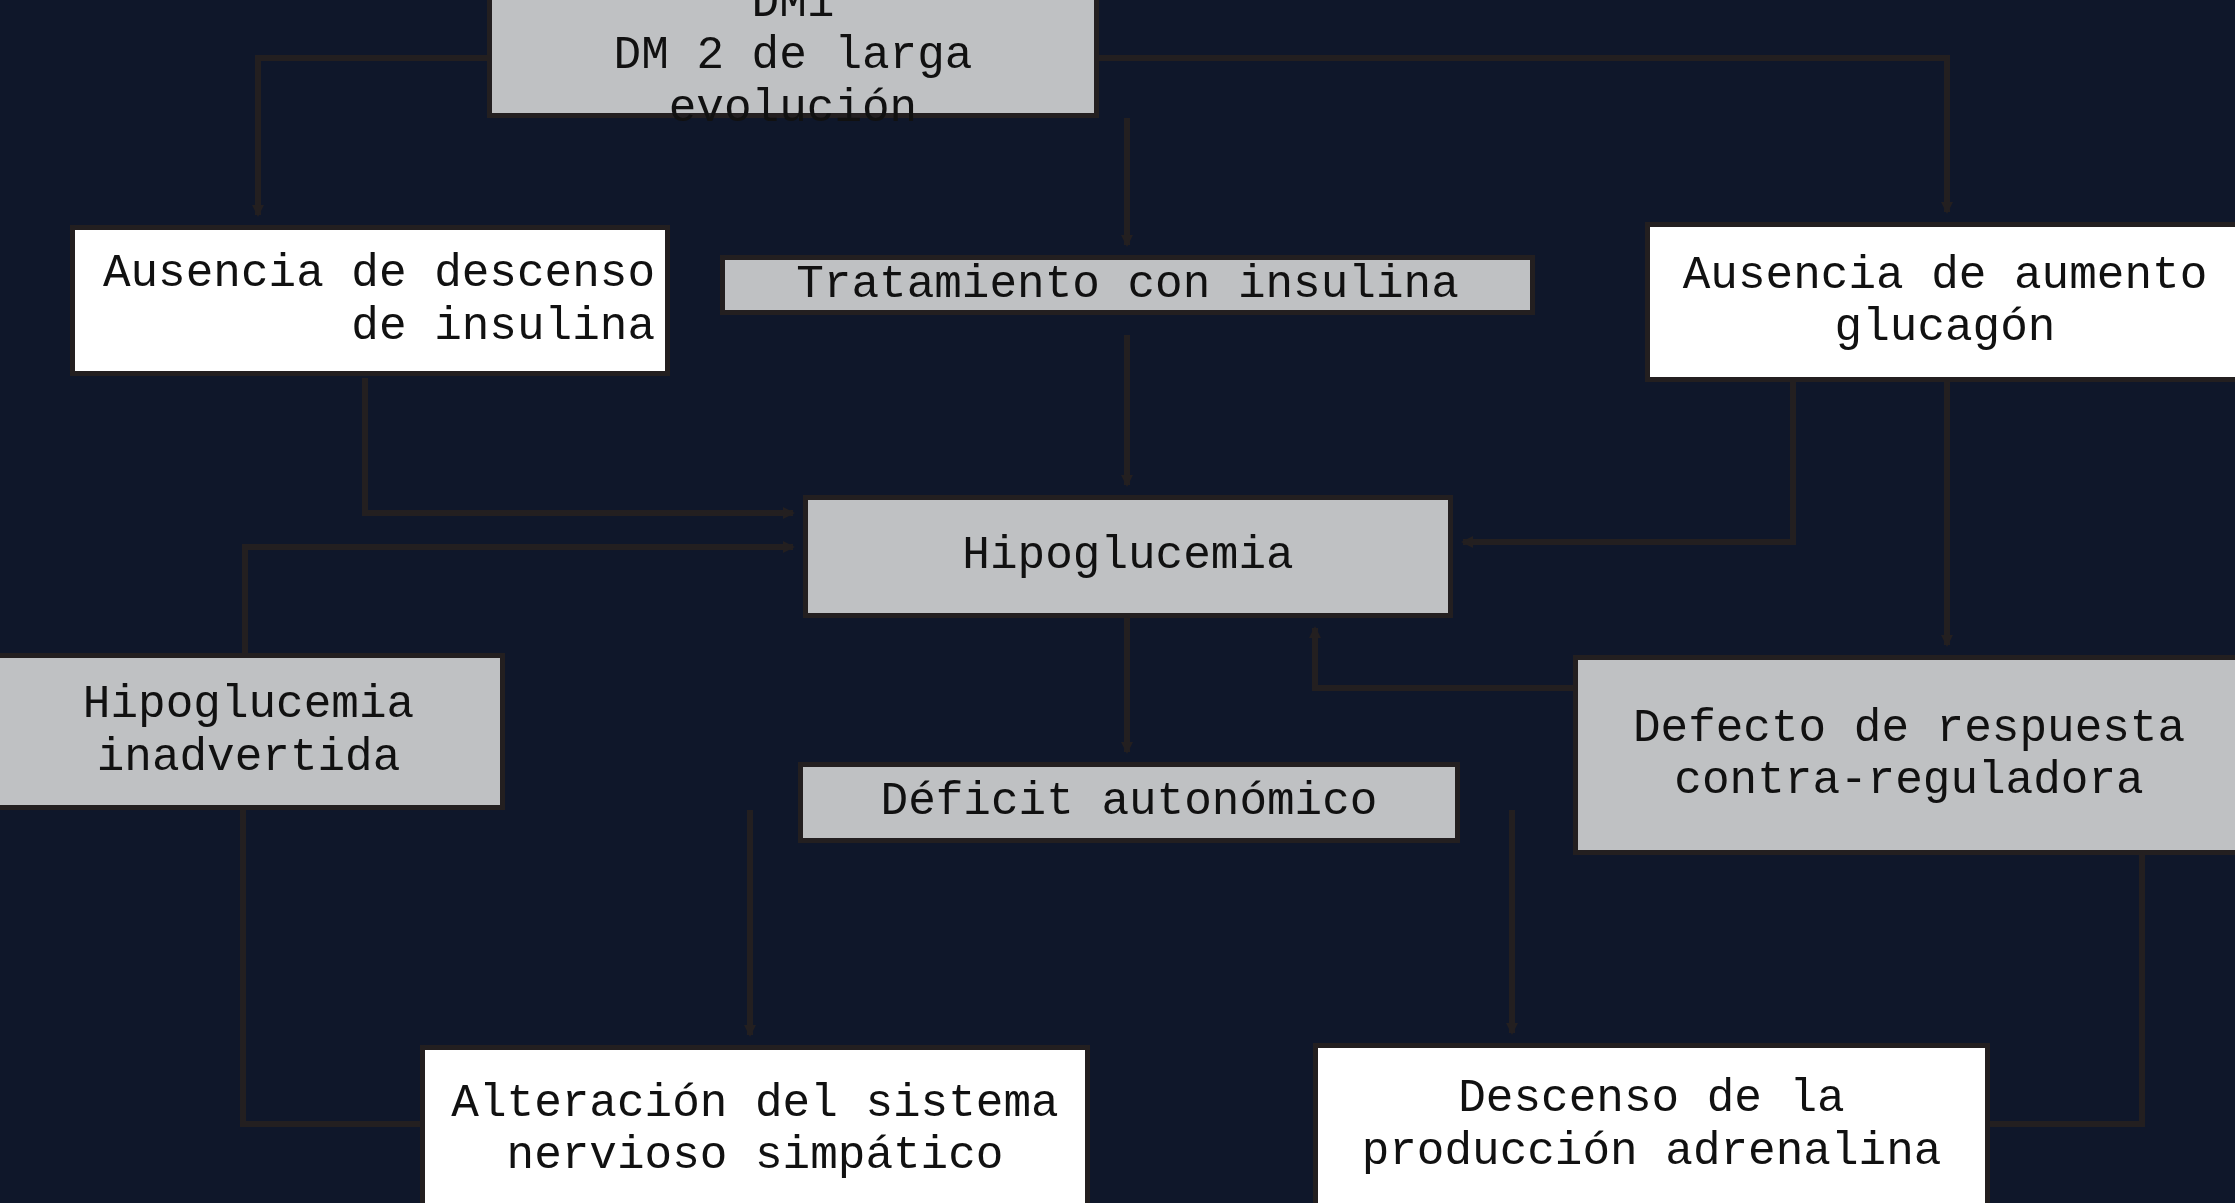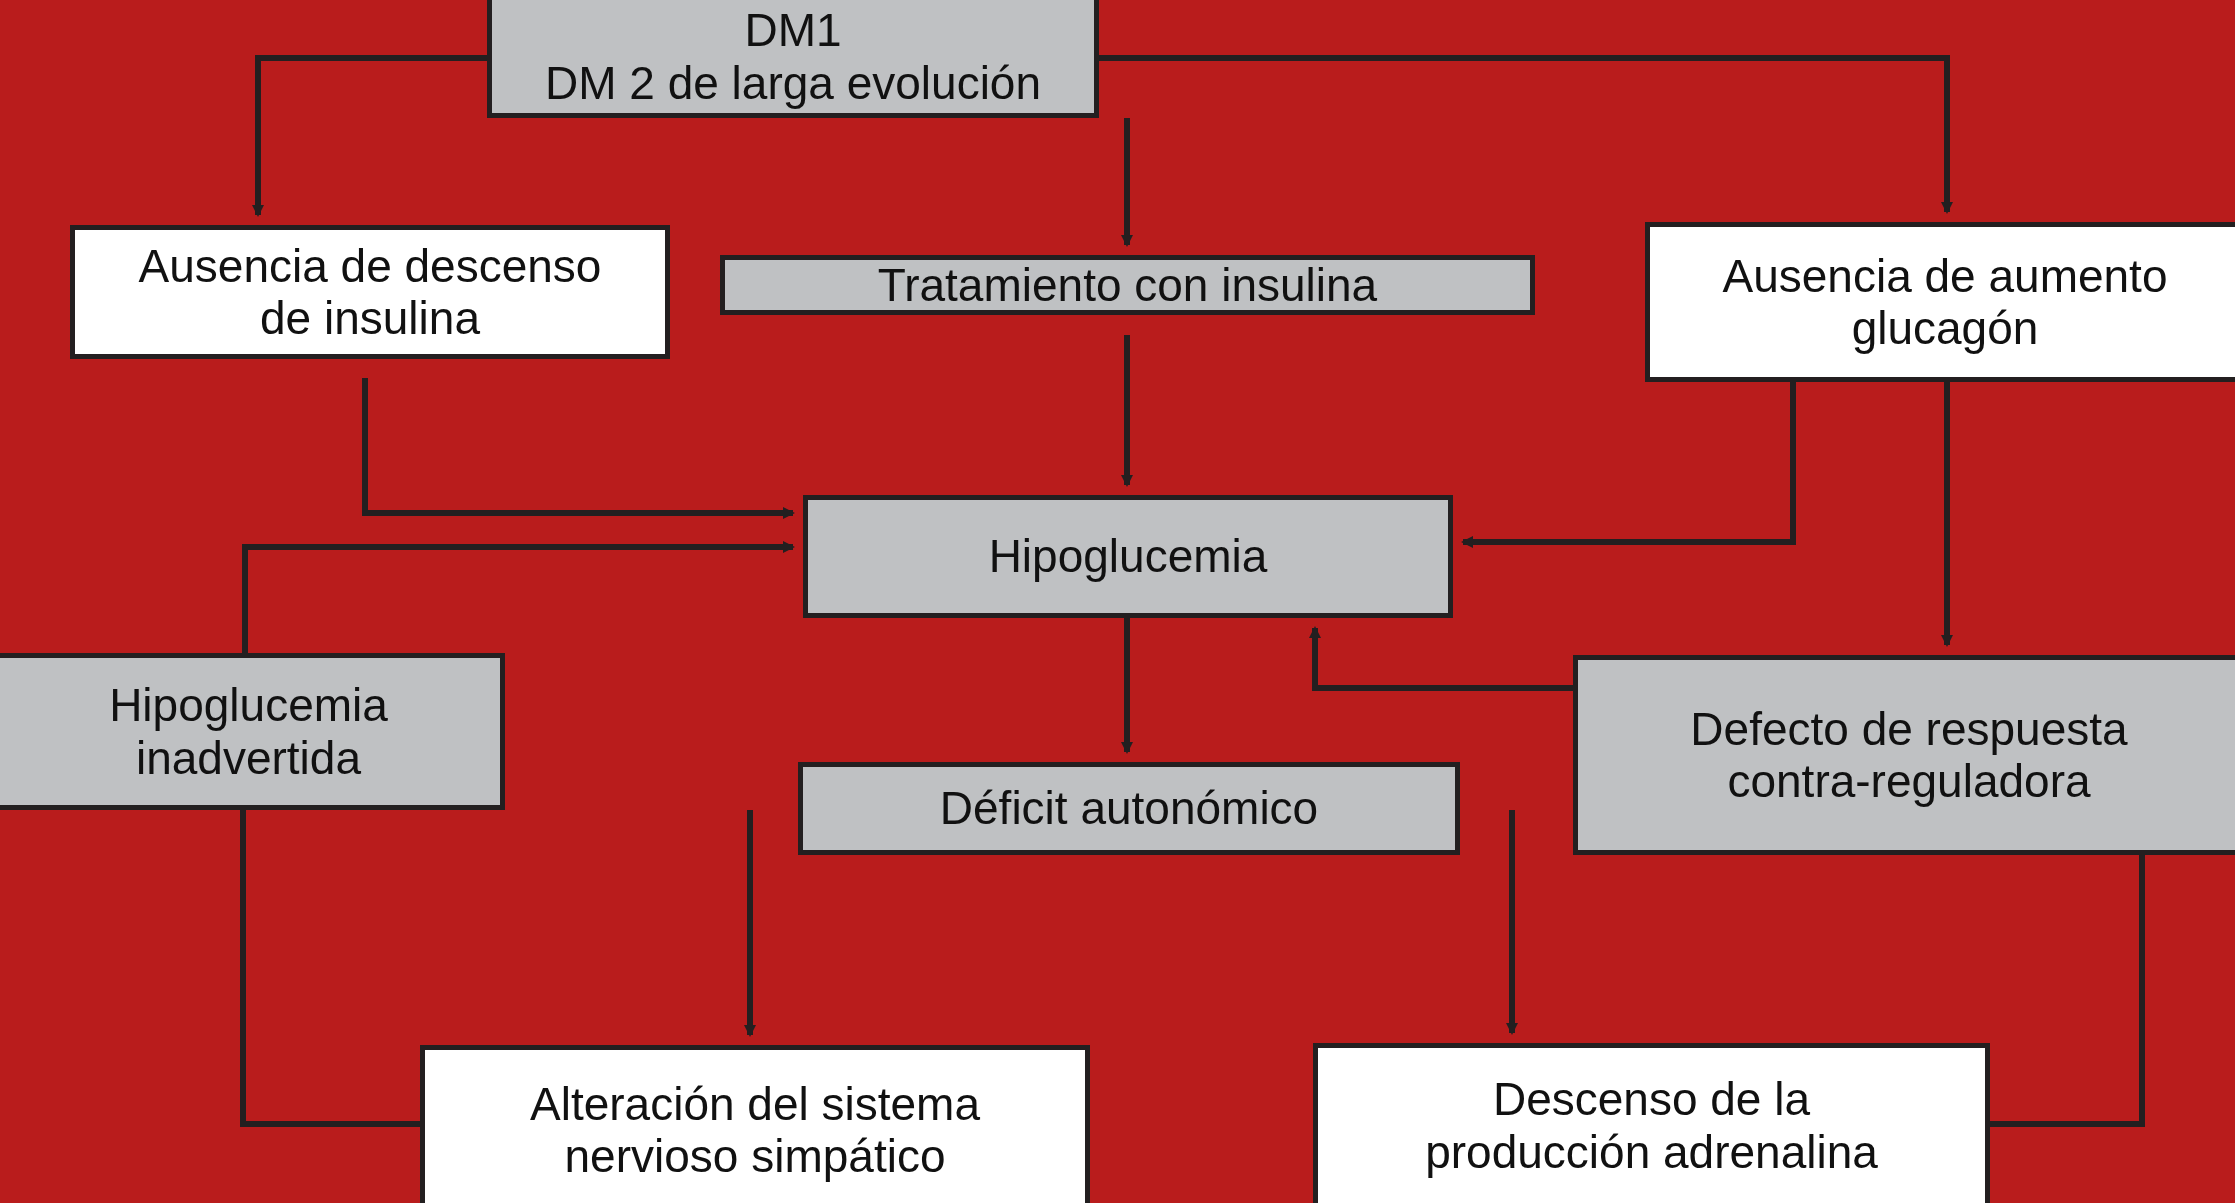--- a/index.html
+++ b/index.html
@@ -1,17 +1,17 @@
 <!DOCTYPE html>
 <html><head>
 <meta charset="utf-8">
 <style>
   html,body{margin:0;padding:0;background:#ffffff;}
   body{font-family:"Liberation Sans", sans-serif;}
-  #stage{position:relative;width:2235px;height:1203px;background:#b91c1c;overflow:hidden;}
+  #stage{position:relative;width:2235px;height:1203px;background:#0f172a;overflow:hidden;font-family:Liberation Mono, monospace;}
   svg.wires{position:absolute;left:0;top:0;width:2235px;height:1203px;pointer-events:none;}
   .node{position:absolute;box-sizing:border-box;border:5px solid #231f20;
         display:flex;align-items:center;justify-content:center;text-align:center;
         color:#111111;line-height:1.14;padding:4px 10px;}
   .node.gray{background:#bfc1c3;}
   .node.white{background:#ffffff;}
   .node span{display:block;width:100%;}
 </style>
 </head>
 <body>
@@ -39,39 +39,39 @@
         <polyline points="1512,810 1512,1033" fill="none" stroke="#231f20" stroke-width="6" marker-end="url(#arrow)"></polyline>
         <polyline points="243,810 243,1124 420,1124" fill="none" stroke="#231f20" stroke-width="6"></polyline>
         <polyline points="1990,1124 2142,1124 2142,855" fill="none" stroke="#231f20" stroke-width="6"></polyline>
       </g>
   </svg>
 
   <div id="node-layer">
       <div class="node gray" style="left: 487px; top: -5px; width: 612px; height: 123px; font-size: 46px;">
         <span>DM1<br>DM 2 de larga evolución</span>
       </div>
-      <div class="node white" style="left: 70px; top: 225px; width: 600px; height: 134px; font-size: 46px;">
+      <div class="node white" style="left: 70px; top: 225px; width: 600px; height: 151px; font-size: 46px; text-align: right;">
         <span>Ausencia de descenso<br>de insulina</span>
       </div>
       <div class="node gray" style="left: 720px; top: 255px; width: 815px; height: 60px; font-size: 46px;">
         <span>Tratamiento con insulina</span>
       </div>
       <div class="node white" style="left: 1645px; top: 222px; width: 600px; height: 160px; font-size: 46px;">
         <span>Ausencia de aumento<br>glucagón</span>
       </div>
       <div class="node gray" style="left: 803px; top: 495px; width: 650px; height: 123px; font-size: 46px;">
         <span>Hipoglucemia</span>
       </div>
       <div class="node gray" style="left: -8px; top: 653px; width: 513px; height: 157px; font-size: 46px;">
         <span>Hipoglucemia<br>inadvertida</span>
       </div>
       <div class="node gray" style="left: 1573px; top: 655px; width: 672px; height: 200px; font-size: 46px;">
         <span>Defecto de respuesta<br>contra-reguladora</span>
       </div>
-      <div class="node gray" style="left: 798px; top: 762px; width: 662px; height: 93px; font-size: 46px;">
+      <div class="node gray" style="left: 798px; top: 762px; width: 662px; height: 81px; font-size: 46px;">
         <span>Déficit autonómico</span>
       </div>
       <div class="node white" style="left: 420px; top: 1045px; width: 670px; height: 170px; font-size: 46px;">
         <span>Alteración del sistema<br>nervioso simpático</span>
       </div>
       <div class="node white" style="left: 1313px; top: 1043px; width: 677px; height: 165px; font-size: 46px;">
         <span>Descenso de la<br>producción adrenalina</span>
       </div>
     </div>
 

